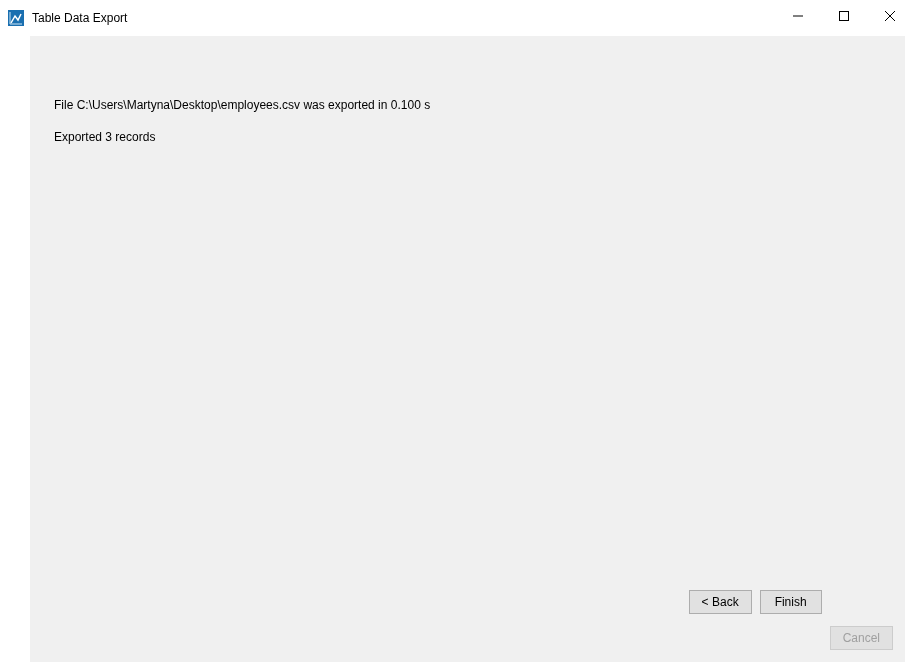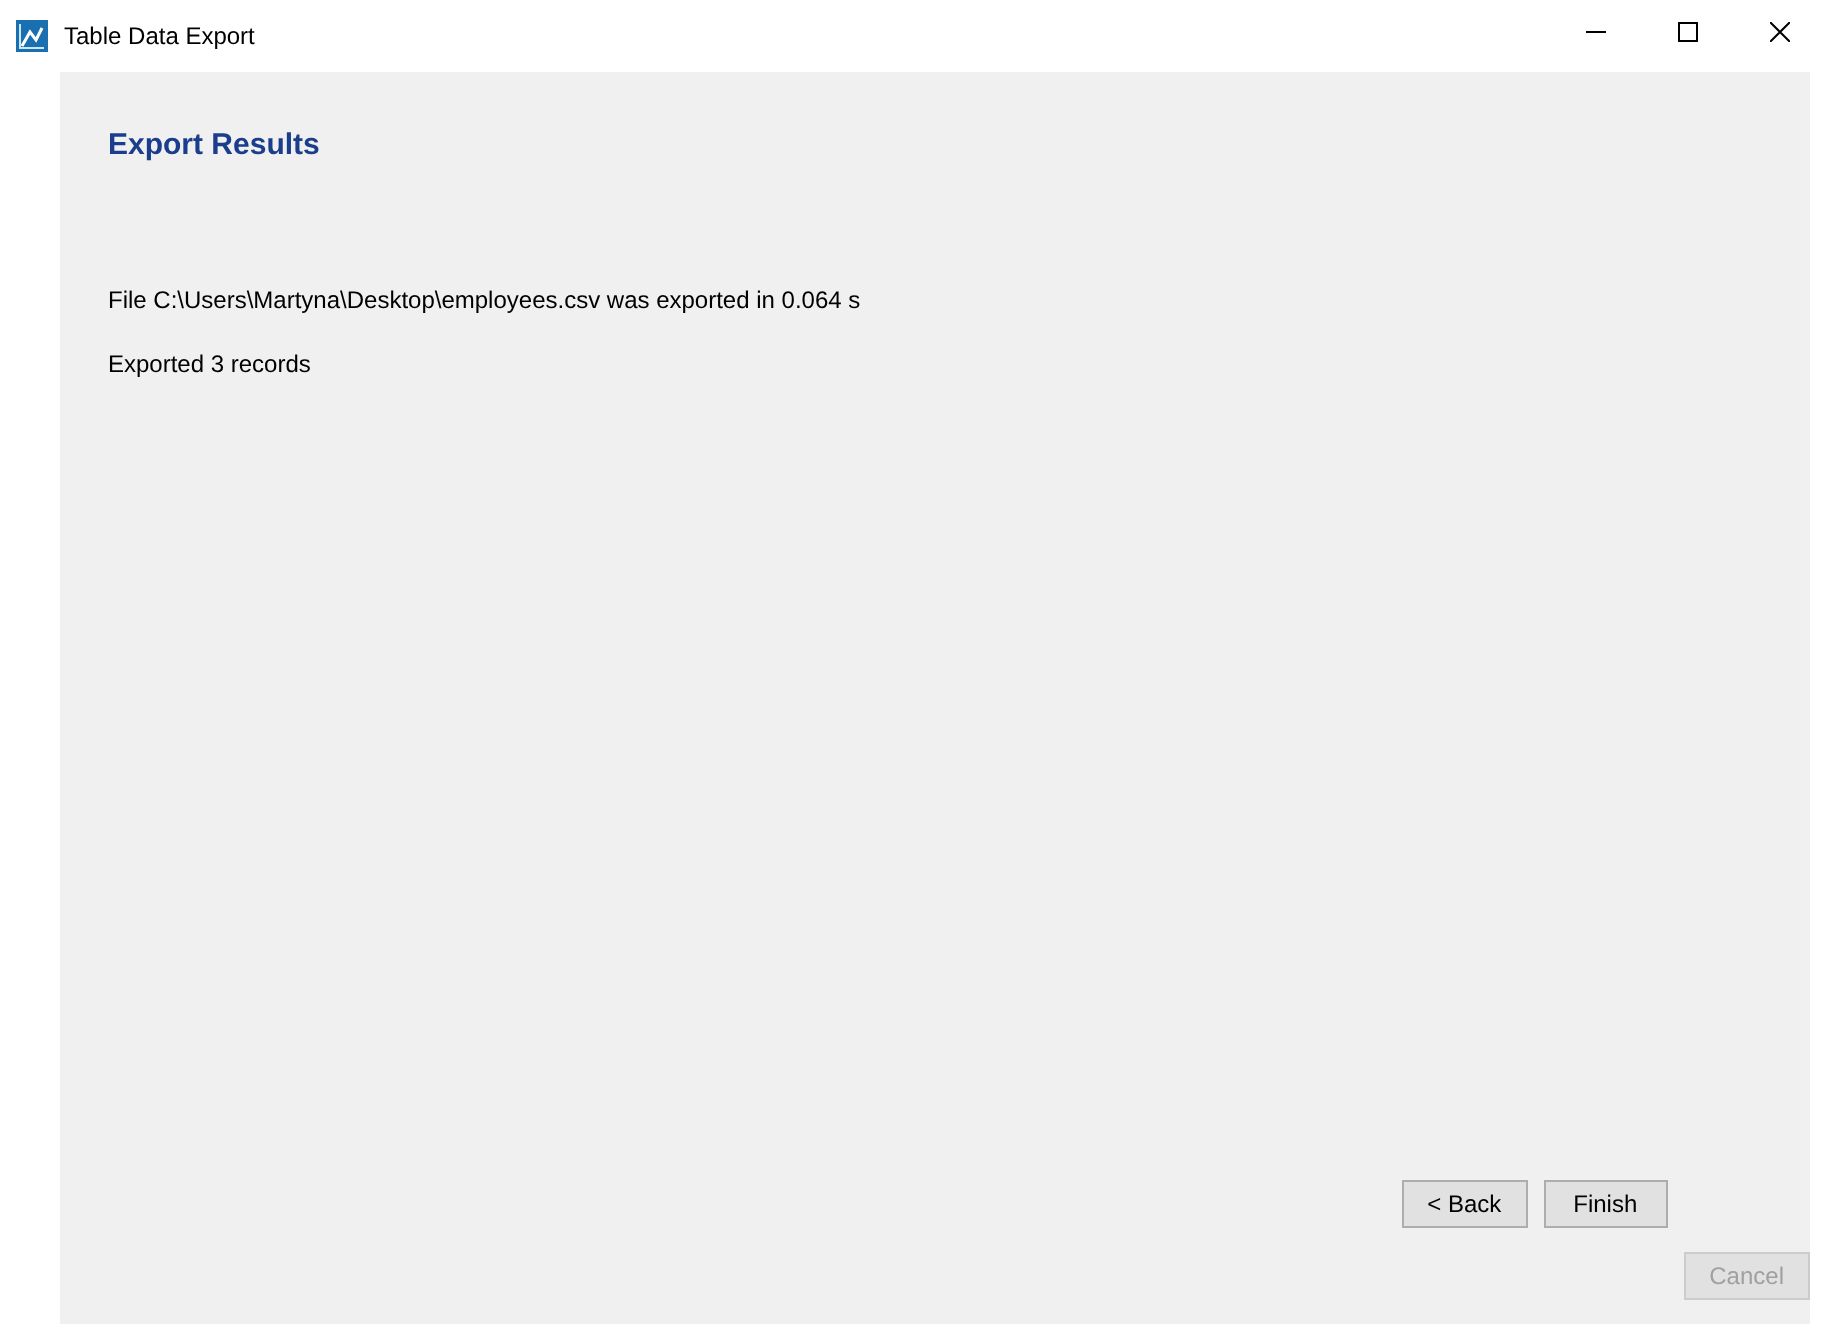--- a/index.html
+++ b/index.html
@@ -74,21 +74,21 @@
       padding: 62px 0 0 24px;
     }
     .message-line {
       font-size: 12px;
       color: #000;
       margin-bottom: 18px;
     }
     .button-row {
       position: absolute;
       bottom: 12px;
-      right: 0;
+      right: 12px;
       display: flex;
       gap: 8px;
     }
     .dlg-btn {
       min-width: 62px;
       height: 24px;
       padding: 0 12px;
       font-size: 12px;
       font-family: inherit;
       background: #e1e1e1;
@@ -130,23 +130,22 @@
       </button>
       <button class="win-btn close" aria-label="Close">
         <svg viewBox="0 0 10 10">
             <path d="M0 0 L10 10 M10 0 L0 10" stroke="#000" stroke-width="1"></path>
           </svg>
       </button>
     </div>
   </div>
 
   <div class="content-area">
-    <div class="heading">Export Results</div>
     <div class="message-block">
-      <div class="message-line">File C:\Users\Martyna\Desktop\employees.csv was exported in 0.064 s</div>
+      <div class="message-line">File C:\Users\Martyna\Desktop\employees.csv was exported in 0.100 s</div>
       <div class="message-line">Exported 3 records</div>
     </div>
     <div class="button-row">
       <button class="dlg-btn">&lt; Back</button>
       <button class="dlg-btn">Finish</button>
       <button class="dlg-btn" disabled="">Cancel</button>
     </div>
   </div>
 </div>
 

